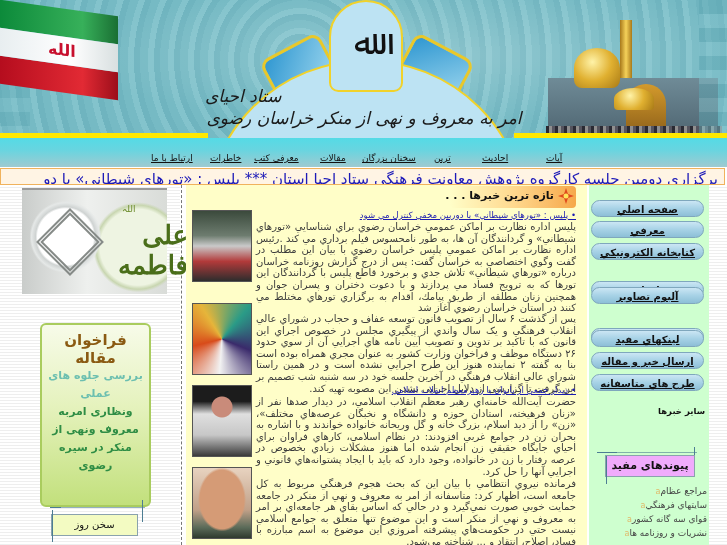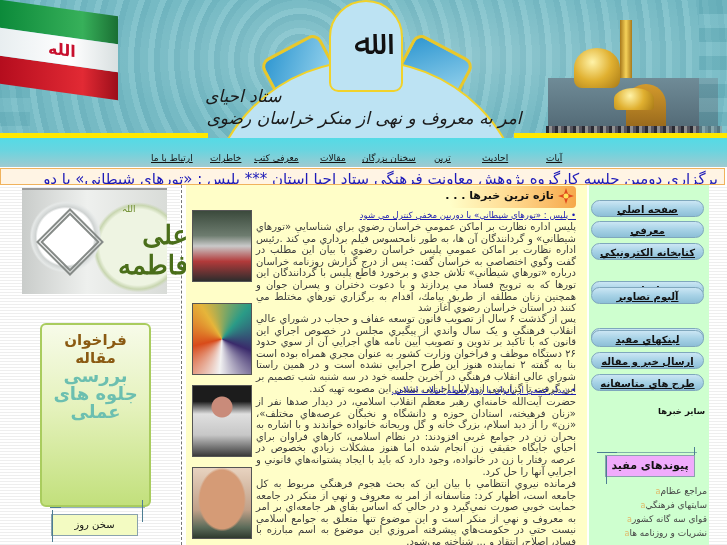--- a/index.html
+++ b/index.html
@@ -45,21 +45,21 @@
   #left-divider{position:absolute;left:181px;top:185px;width:0;height:360px;border-left:1px dashed #777;}
   #ali-img{position:absolute;left:22px;top:188px;width:145px;height:104px;background:
       radial-gradient(circle at 30% 45%, #ffffff 0 28px, #cfd3d2 30px, #e5e8e7 34px, transparent 36px),
       radial-gradient(circle at 80% 55%, #eef4e2 0 38px, #c8d6b0 42px, transparent 45px),
       linear-gradient(90deg,#c9ccca,#eef0ee 45%,#d9dcd8);border-top:2px solid #999;}
   #ali-img .kufic{position:absolute;left:24px;top:28px;width:38px;height:38px;border:5px double #868b88;transform:rotate(45deg);}
   #ali-img .cal{position:absolute;left:96px;top:30px;font-family:"DejaVu Serif",serif;font-size:26px;color:#4a6e1a;font-weight:bold;direction:rtl;}
   #ali-img .cal2{position:absolute;left:100px;top:14px;font-size:9px;color:#6a8a2a;direction:rtl;}
   #call-box{position:absolute;left:40px;top:323px;width:107px;height:180px;border-radius:6px;background:linear-gradient(180deg,#f7fbe9 0,#e5f2bd 45%,#c2e07c 100%);border:2px solid #a9cc5e;}
   #call-box .title{position:absolute;left:0;width:107px;top:6px;text-align:center;font-size:15px;font-weight:bold;color:#8a5a12;direction:rtl;}
-  #call-box .body{position:absolute;left:4px;width:99px;top:42px;text-align:center;font-size:18px;line-height:18px;font-weight:bold;color:#2f8d45;direction:rtl;}
+  #call-box .body{position:absolute;left:4px;width:99px;top:42px;text-align:center;font-size:11px;line-height:18px;font-weight:bold;color:#2f8d45;direction:rtl;}
   #call-box .body .light{color:#6cbfb0;}
   #sokhan{position:absolute;left:51px;top:514px;width:85px;height:20px;background:#f3fbc2;border:1px solid #8aa2ad;text-align:center;font-size:10px;line-height:20px;color:#111;direction:rtl;}
   .deco-line{position:absolute;background:#4d7d93;}
   
   #main{position:absolute;left:186px;top:185px;width:401px;height:360px;background:#fffec8;}
   #main-header{position:absolute;left:450px;top:186px;width:126px;height:22px;border-radius:4px;background:linear-gradient(90deg,#fffec8 0,#ffd98f 50%,#f6a84a 100%);}
   #main-header .lbl{position:absolute;right:22px;top:3px;font-size:11px;font-weight:bold;color:#111;direction:rtl;white-space:nowrap;}
   #main-header .icon{position:absolute;right:2px;top:2px;width:16px;height:16px;}
   .news{position:absolute;left:192px;width:384px;}
   .news .thumb{position:absolute;left:0;top:0;width:58px;height:70px;border:1px solid #555;}
@@ -127,20 +127,21 @@
 <div id="left-divider"></div>
 <div id="ali-img">
   <div class="kufic"></div>
   <div class="cal2">اللہ</div>
   <div class="cal">علی فاطمه</div>
 </div>
 <div id="call-box">
   <div class="title">فراخوان مقاله</div>
   <div class="body">
     <span class="light">بررسی جلوه های عملی</span><br>
+    <span>ونظاری امربه معروف ونهی از منکر در سیره رضوی</span>
   </div>
 </div>
 <div class="deco-line" style="left:50px;top:507px;width:11px;height:1px;"></div>
 <div class="deco-line" style="left:50px;top:507px;width:95px;height:1px;opacity:.6;"></div>
 <div class="deco-line" style="left:142px;top:500px;width:1px;height:22px;"></div>
 <div id="sokhan">سخن روز</div>
 <div class="deco-line" style="left:52px;top:510px;width:1px;height:32px;"></div>
 
 <div id="main"></div>
 <div id="main-header">

